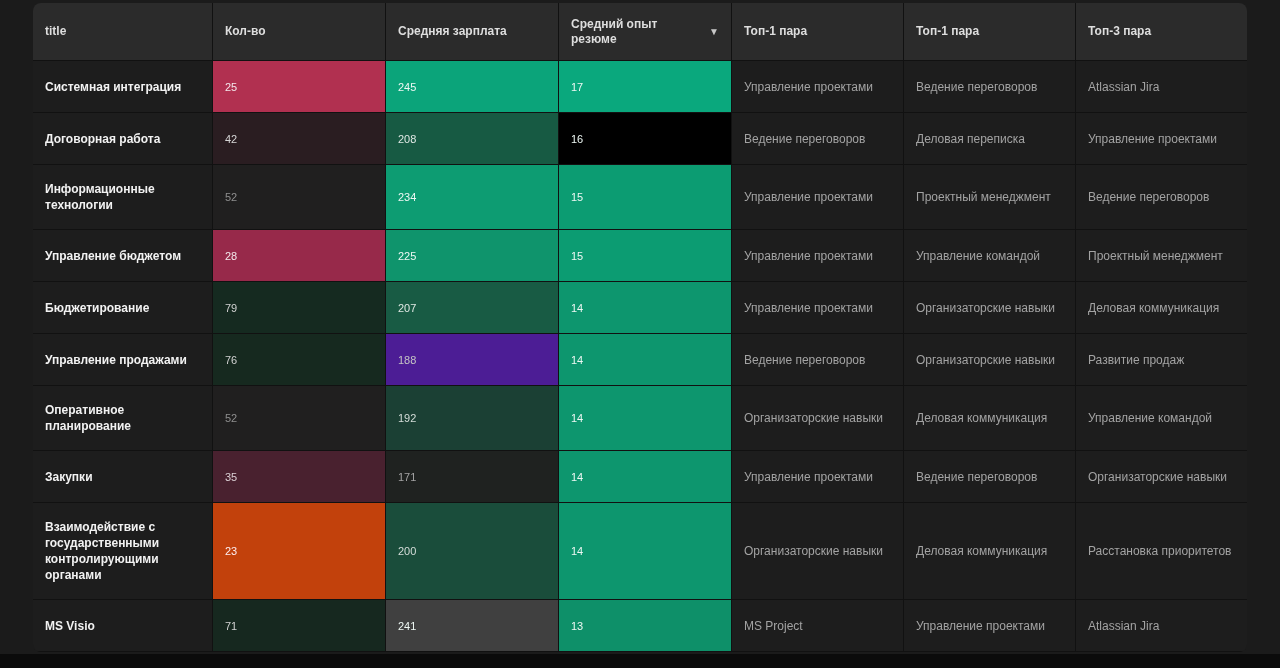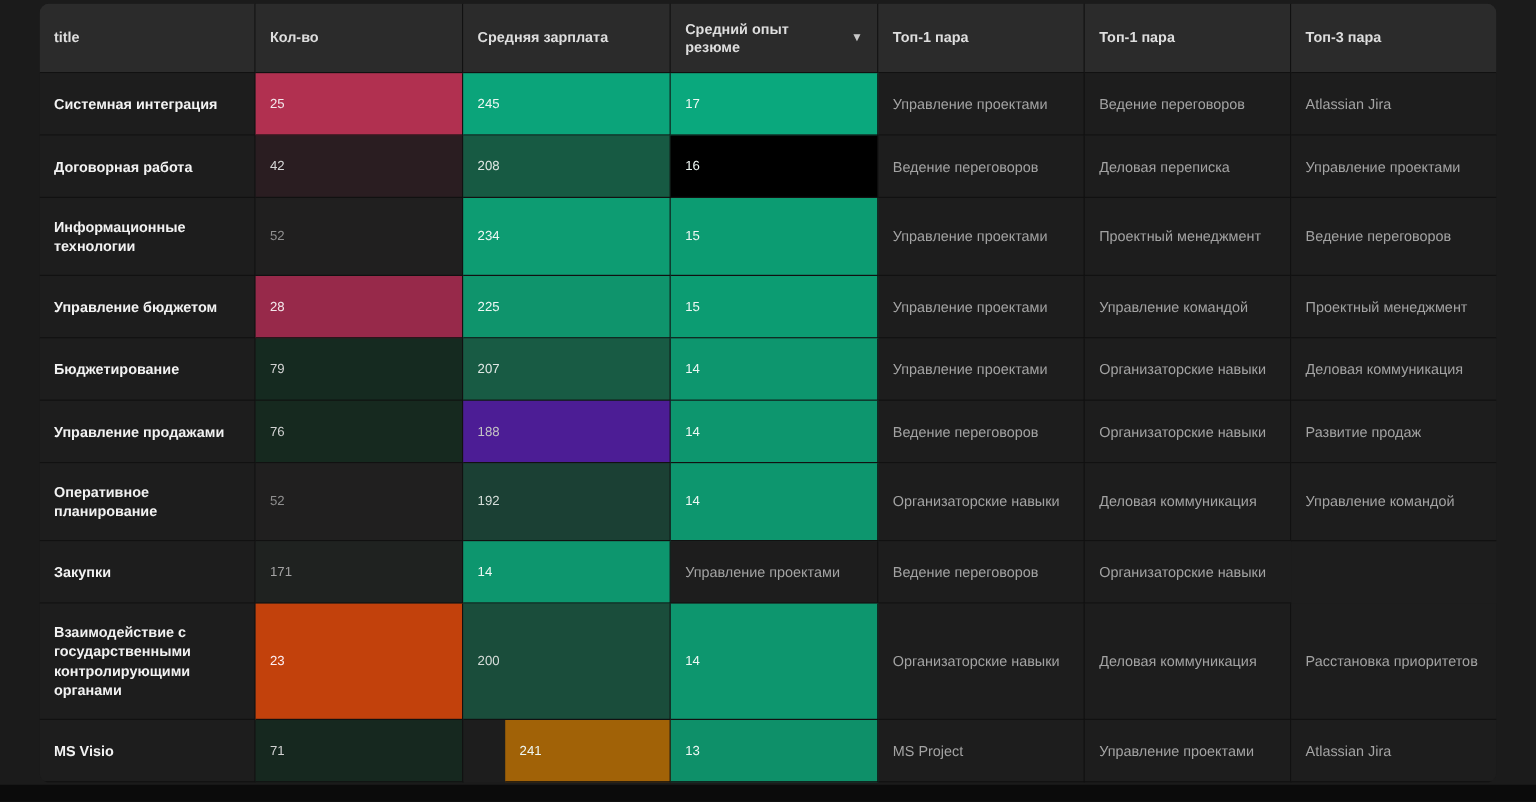--- a/index.html
+++ b/index.html
@@ -161,39 +161,40 @@
         <div class="td cell-title">Оперативное планирование</div>
         <div class="td cell-num" style="background: rgb(32, 31, 31); color: rgb(143, 143, 143);">52</div>
         <div class="td cell-num" style="background: rgb(27, 64, 52); color: rgb(213, 221, 217);">192</div>
         <div class="td cell-num" style="background: rgb(13, 150, 110); color: rgb(238, 248, 244);">14</div>
         <div class="td cell-top">Организаторские навыки</div>
         <div class="td cell-top">Деловая коммуникация</div>
         <div class="td cell-top">Управление командой</div>
       </div>
       <div class="grid-row">
         <div class="td cell-title">Закупки</div>
+        <div class="td cell-num" style="background: rgb(73, 33, 47); color: rgb(220, 210, 214);">35</div>
         <div class="td cell-num" style="background: rgb(31, 34, 32); color: rgb(163, 163, 163);">171</div>
         <div class="td cell-num" style="background: rgb(13, 150, 110); color: rgb(238, 248, 244);">14</div>
         <div class="td cell-top">Управление проектами</div>
         <div class="td cell-top">Ведение переговоров</div>
         <div class="td cell-top">Организаторские навыки</div>
       </div>
       <div class="grid-row">
         <div class="td cell-title">Взаимодействие с государственными контролирующими органами</div>
         <div class="td cell-num" style="background: #c2410c; color: rgb(253, 238, 242);">23</div>
         <div class="td cell-num" style="background: rgb(26, 77, 59); color: rgb(213, 221, 217);">200</div>
         <div class="td cell-num" style="background: rgb(13, 150, 110); color: rgb(238, 248, 244);">14</div>
         <div class="td cell-top">Организаторские навыки</div>
         <div class="td cell-top">Деловая коммуникация</div>
         <div class="td cell-top">Расстановка приоритетов</div>
       </div>
       <div class="grid-row">
         <div class="td cell-title">MS Visio</div>
         <div class="td cell-num" style="background: rgb(22, 40, 31); color: rgb(210, 210, 210);">71</div>
-        <div class="td cell-num" style="background: #a16207; color: rgb(238, 248, 244); margin-left: 35px;">241</div>
+        <div class="td cell-num" style="background: #404040; color: rgb(238, 248, 244);">241</div>
         <div class="td cell-num" style="background: rgb(14, 144, 105); color: rgb(238, 248, 244);">13</div>
         <div class="td cell-top">MS Project</div>
         <div class="td cell-top">Управление проектами</div>
         <div class="td cell-top">Atlassian Jira</div>
       </div>
     </div>
 </div>
 
 <div class="bottom-bar"></div>
 

